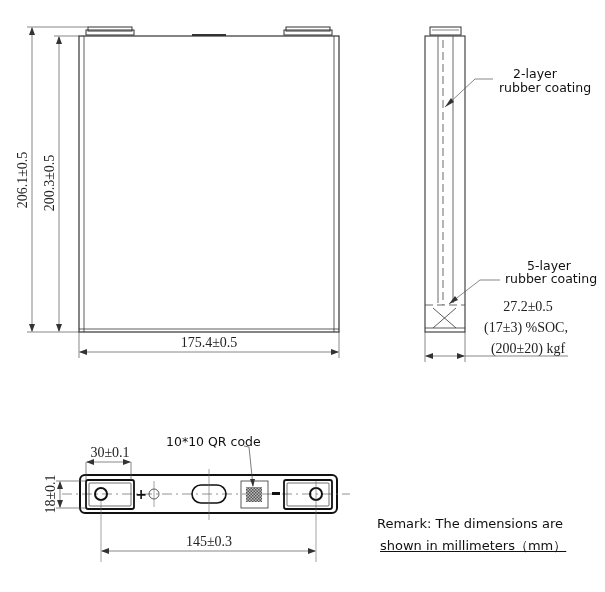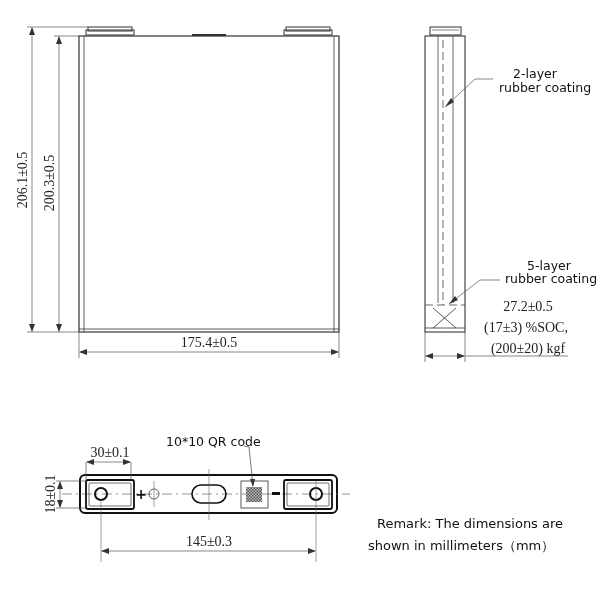--- a/index.html
+++ b/index.html
@@ -127,13 +127,13 @@
     <line x1="56" y1="508" x2="86" y2="508" stroke="#555" stroke-width="0.7"></line>
     <line x1="60" y1="482" x2="60" y2="507" stroke="#555" stroke-width="0.7" marker-start="url(#arr)" marker-end="url(#arr)"></line>
     <text class="dim" transform="translate(55,494) rotate(-90)" text-anchor="middle">18±0.1</text>
 
     <line x1="102" y1="551" x2="315" y2="551" stroke="#555" stroke-width="0.7" marker-start="url(#arr)" marker-end="url(#arr)"></line>
     <text class="dim" x="209" y="546" text-anchor="middle">145±0.3</text>
   </g>
 </svg>
 
 <div class="remark" style="top:516px;">Remark:  The dimensions are</div>
-<div class="remark" style="top:537px; left:368px;">shown in millimeters（mm）</div>
+<div class="remark" style="top:537px; left:380px;text-decoration:underline;">shown in millimeters（mm）</div>
 
 </body></html>

